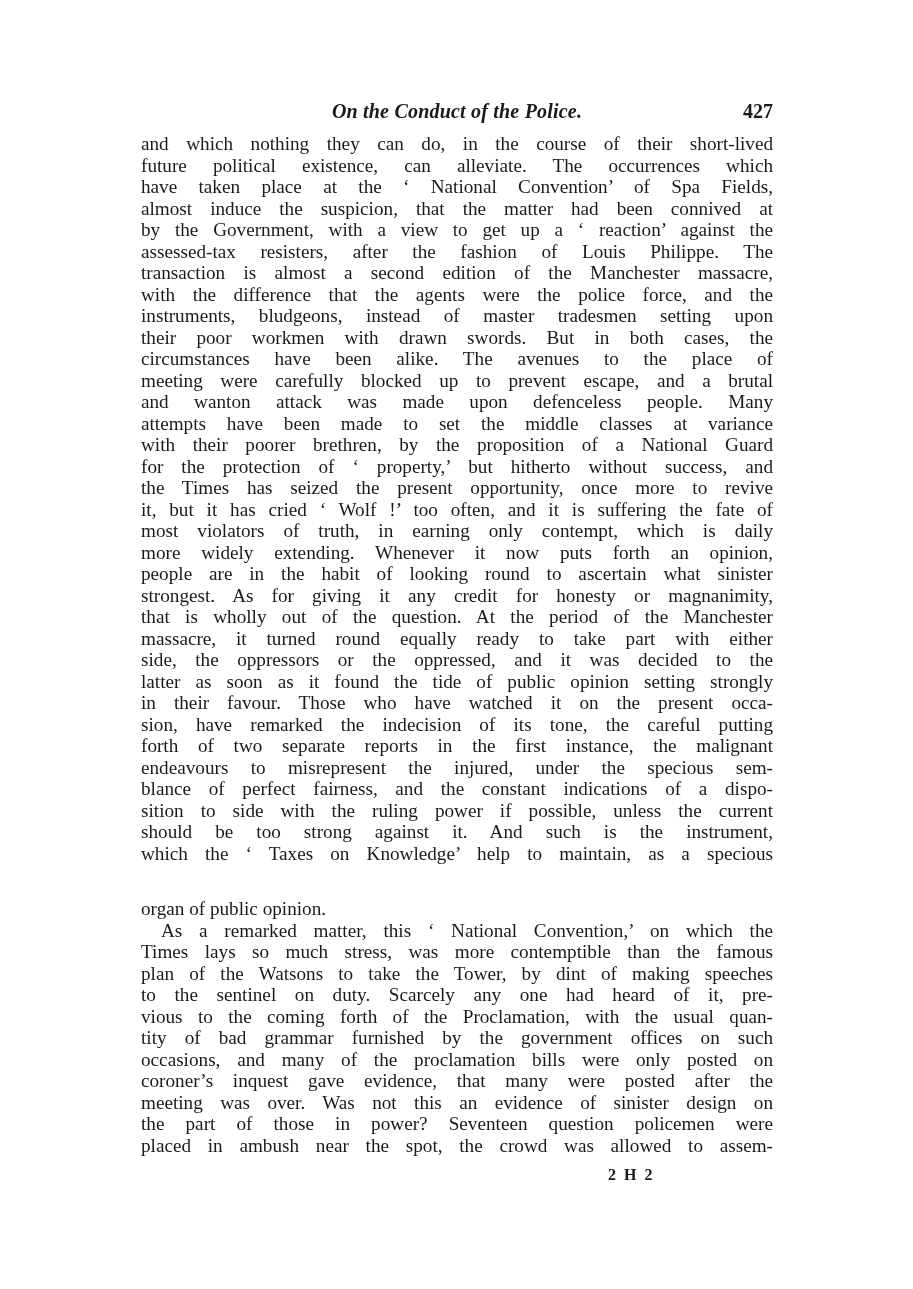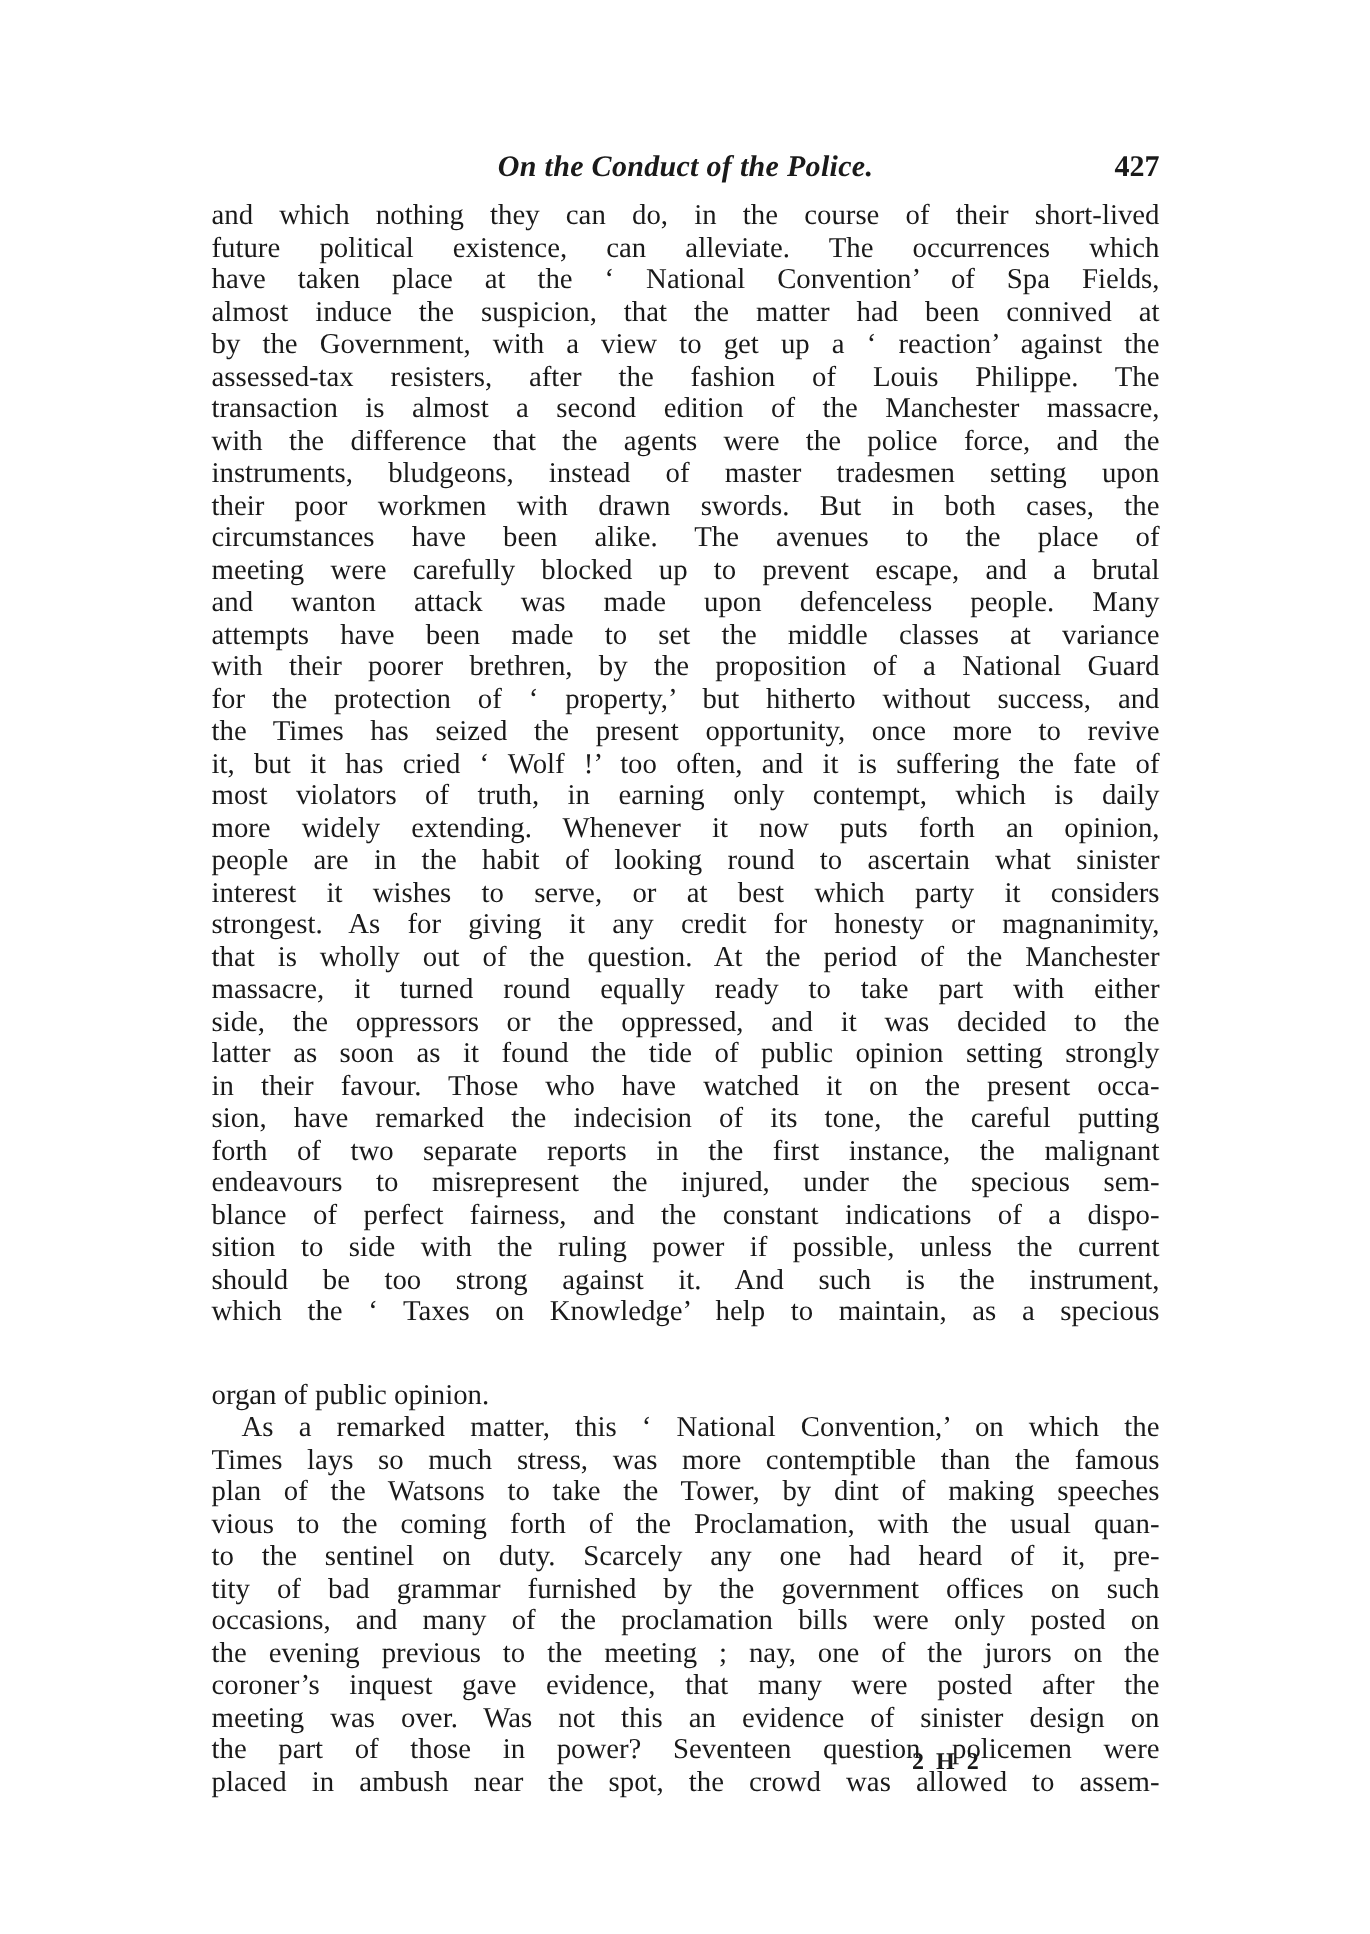--- a/index.html
+++ b/index.html
@@ -41,43 +41,41 @@
     <span class="line">meeting were carefully blocked up to prevent escape, and a brutal</span>
     <span class="line">and wanton attack was made upon defenceless people.  Many</span>
     <span class="line">attempts have been made to set the middle classes at variance</span>
     <span class="line">with their poorer brethren, by the proposition of a National Guard</span>
     <span class="line">for the protection of ‘ property,’ but hitherto without success, and</span>
     <span class="line">the Times has seized the present opportunity, once more to revive</span>
     <span class="line">it, but it has cried ‘ Wolf !’ too often, and it is suffering the fate of</span>
     <span class="line">most violators of truth, in earning only contempt, which is daily</span>
     <span class="line">more widely extending.  Whenever it now puts forth an opinion,</span>
     <span class="line">people are in the habit of looking round to ascertain what sinister</span>
-    <span class="line">interest it wishes to serve, or at best which party it considers</span>
     <span class="line">strongest.  As for giving it any credit for honesty or magnanimity,</span>
     <span class="line">that is wholly out of the question.  At the period of the Manchester</span>
     <span class="line">massacre, it turned round equally ready to take part with either</span>
     <span class="line">side, the oppressors or the oppressed, and it was decided to the</span>
     <span class="line">latter as soon as it found the tide of public opinion setting strongly</span>
     <span class="line">in their favour.  Those who have watched it on the present occa-</span>
     <span class="line">sion, have remarked the indecision of its tone, the careful putting</span>
     <span class="line">forth of two separate reports in the first instance, the malignant</span>
     <span class="line">endeavours to misrepresent the injured, under the specious sem-</span>
     <span class="line">blance of perfect fairness, and the constant indications of a dispo-</span>
     <span class="line">sition to side with the ruling power if possible, unless the current</span>
     <span class="line">should be too strong against it.  And such is the instrument,</span>
     <span class="line">which the ‘ Taxes on Knowledge’ help to maintain, as a specious</span>
     <span class="line last">organ of public opinion.</span>
     <span class="line indent">As a remarked matter, this ‘ National Convention,’ on which the</span>
     <span class="line">Times lays so much stress, was more contemptible than the famous</span>
     <span class="line">plan of the Watsons to take the Tower, by dint of making speeches</span>
+    <span class="line">to the sentinel on duty.  Scarcely any one had heard of it, pre-</span>
     <span class="line">vious to the coming forth of the Proclamation, with the usual quan-</span>
-    <span class="line">to the sentinel on duty.  Scarcely any one had heard of it, pre-</span>
     <span class="line">tity of bad grammar furnished by the government offices on such</span>
     <span class="line">occasions, and many of the proclamation bills were only posted on</span>
-    <span class="line">the evening previous to the meeting ;  nay, one of the jurors on the</span>
     <span class="line">coroner’s inquest gave evidence, that many were posted after the</span>
     <span class="line">meeting was over.  Was not this an evidence of sinister design on</span>
     <span class="line">the part of those in power?  Seventeen question policemen were</span>
     <span class="line">placed in ambush near the spot, the crowd was allowed to assem-</span>
   </div>
 
   <div class="signature">2 H 2</div>
 </div>
 
 </body></html>

